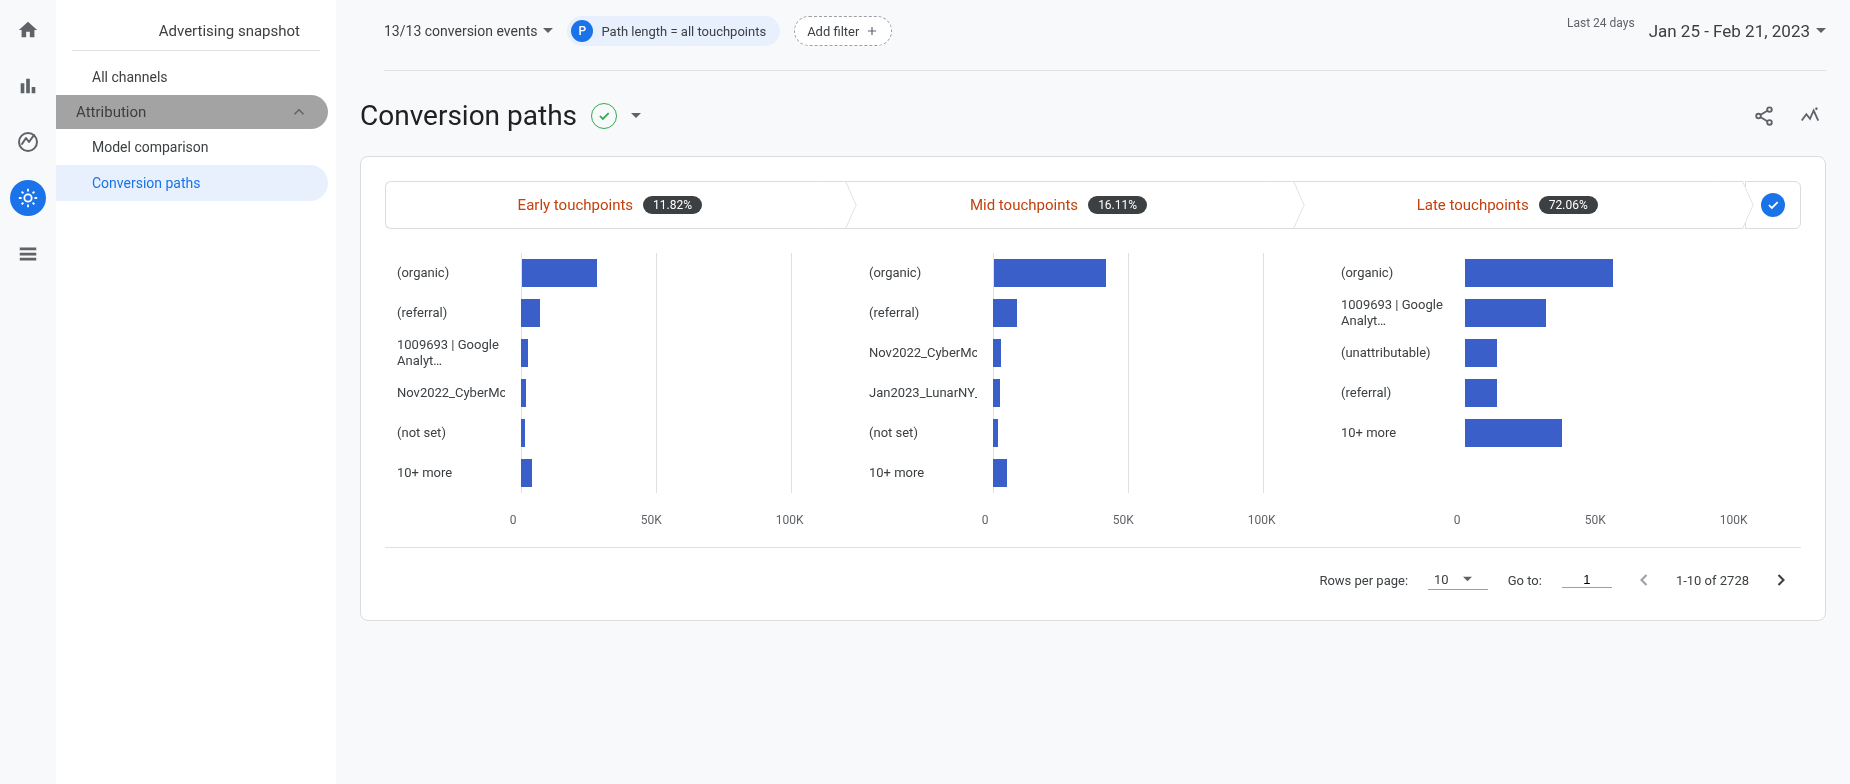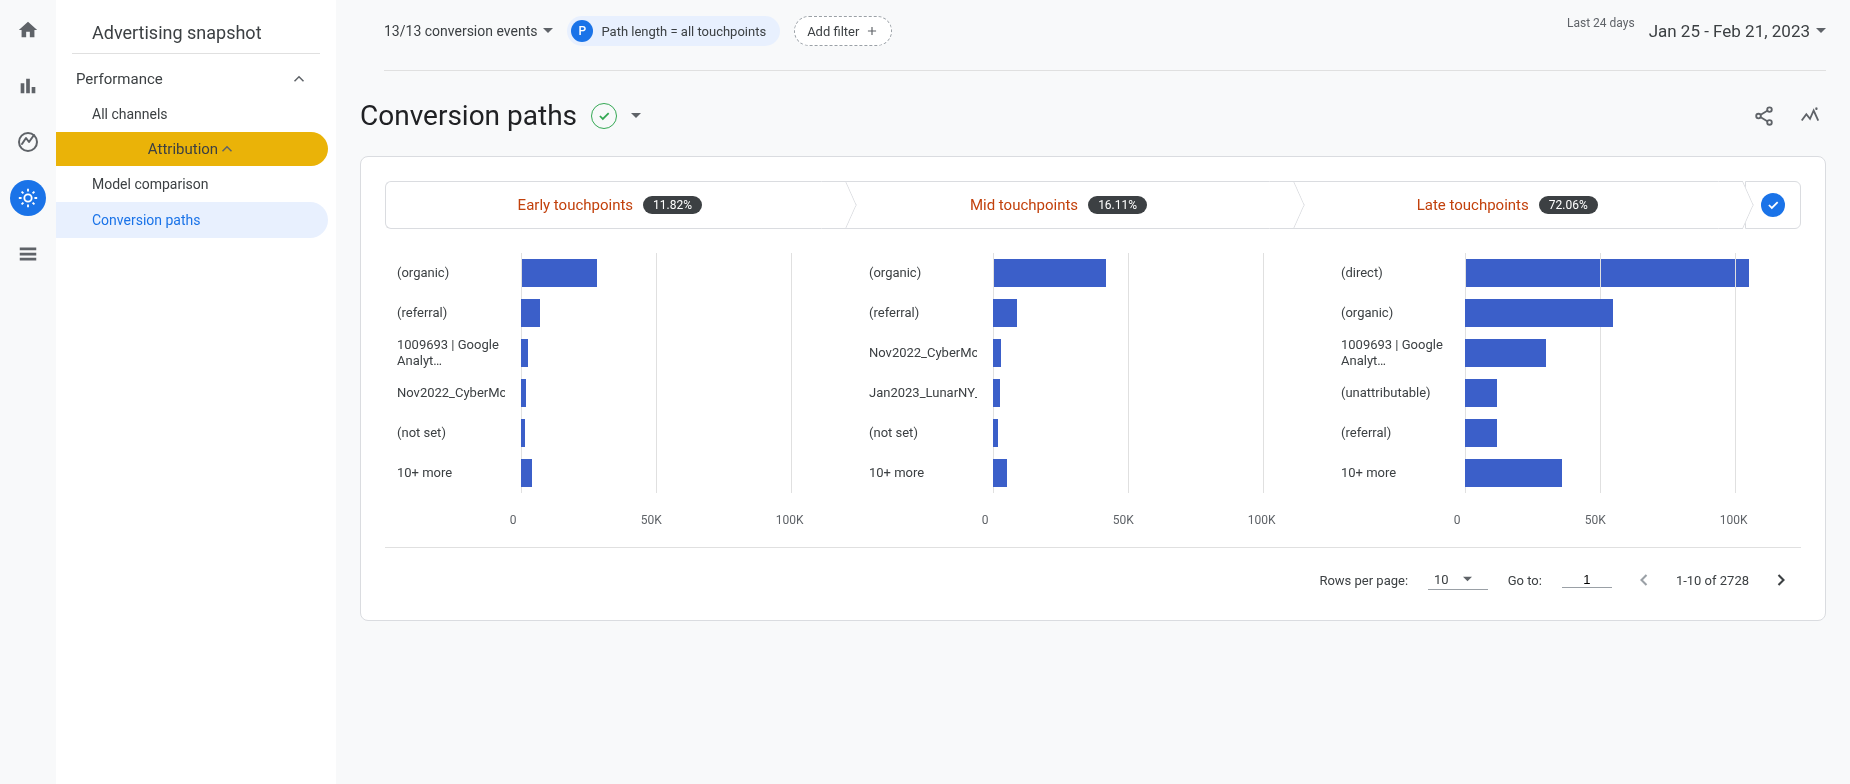--- a/index.html
+++ b/index.html
@@ -6,23 +6,23 @@
 body { font-family: 'Google Sans', Roboto, Arial, sans-serif; background: #f8f9fa; color: #3c4043; font-size: 14px; overflow: hidden; }
 .app { display: flex; height: 784px; width: 1850px; }
 
 
 .rail { width: 56px; background: #f8f9fa; display: flex; flex-direction: column; align-items: center; padding-top: 12px; gap: 20px; }
 .rail-icon { width: 36px; height: 36px; display: flex; align-items: center; justify-content: center; border-radius: 50%; cursor: pointer; color: #5f6368; }
 .rail-icon.active { background: #1a73e8; color: #fff; }
 
 
 .sidebar { width: 280px; background: #fff; padding: 12px 0; border-radius: 0; }
-.side-title { padding: 10px 20px; font-size: 18px; color: #3c4043; border-bottom: 1px solid #e0e0e0; margin: 0 16px 8px 16px; }
+.side-title { padding: 10px 20px; font-size: 15px; color: #3c4043; border-bottom: 1px solid #e0e0e0; margin: 0 16px 8px 16px; text-align: right; }
 .side-section { padding: 8px 20px; font-size: 15px; color: #3c4043; display: flex; justify-content: space-between; align-items: center; cursor: pointer; border-radius: 0 24px 24px 0; margin-right: 8px; }
-.side-section.selected { background: #eab308; justify-content: center; }
+.side-section.selected { background: #a3a3a3; }
 .side-item { padding: 10px 20px 10px 36px; font-size: 14px; color: #3c4043; cursor: pointer; border-radius: 0 24px 24px 0; margin-right: 8px; }
 .side-item.active { background: #e8f0fe; color: #1a73e8; }
 .chev { width: 18px; height: 18px; }
 
 
 .main { flex: 1; padding: 0 24px; overflow: hidden; }
 .topbar { display: flex; gap: 14px; padding: 16px 0 24px 0; border-bottom: 1px solid #e0e0e0; margin-left: 24px; }
 .dropdown-plain { font-size: 14px; color: #3c4043; cursor: pointer; display: inline-flex; align-items: center; gap: 6px; }
 .pill { background: #e8f0fe; border-radius: 16px; padding: 4px 14px 4px 4px; display: inline-flex; align-items: center; gap: 8px; font-size: 13px; color: #3c4043; cursor: pointer; }
 .pill-badge { width: 22px; height: 22px; border-radius: 50%; background: #1a73e8; color: #fff; font-size: 12px; font-weight: 500; display: flex; align-items: center; justify-content: center; }
@@ -104,26 +104,20 @@
     </div>
     <div class="rail-icon">
       <svg width="22" height="22" viewBox="0 0 24 24" fill="currentColor">
           <path d="M3 5h18v3H3zM3 10.5h18v3H3zM3 16h18v3H3z"></path>
         </svg>
     </div>
   </div>
 
   <div class="sidebar">
     <div class="side-title">Advertising snapshot</div>
-    <div class="side-section">
-      <span>Performance</span>
-      <svg class="chev" viewBox="0 0 24 24" fill="none" stroke="#5f6368" stroke-width="2">
-          <path d="M6 15l6-6 6 6"></path>
-        </svg>
-    </div>
     <div class="side-item">All channels</div>
     <div class="side-section selected">
       <span>Attribution</span>
       <svg class="chev" viewBox="0 0 24 24" fill="none" stroke="#5f6368" stroke-width="2">
           <path d="M6 15l6-6 6 6"></path>
         </svg>
     </div>
     <div class="side-item">Model comparison</div>
     <div class="side-item active">Conversion paths</div>
   </div>
@@ -301,29 +295,20 @@
             </div>
             <div class="axis">
               <span style="left: 0%;">0</span>
               <span style="left: 41.6667%;">50K</span>
               <span style="left: 83.3333%;">100K</span>
             </div>
           </div>
           <div class="chart">
             <div class="chart-body">
               <div class="bar-row">
-                <div class="bar-label">(direct)</div>
-                <div class="bar-area">
-                  <div class="grid-line" style="left: 0%; top: 0px; height: 240px;"></div>
-                  <div class="grid-line" style="left: 41.6667%; top: 0px; height: 240px;"></div>
-                  <div class="grid-line" style="left: 83.3333%; top: 0px; height: 240px;"></div>
-                  <div class="bar" style="width: 87.5%;"></div>
-                </div>
-              </div>
-              <div class="bar-row">
                 <div class="bar-label">(organic)</div>
                 <div class="bar-area">
                   <div class="bar" style="width: 45.8333%;"></div>
                 </div>
               </div>
               <div class="bar-row">
                 <div class="bar-label">1009693 | Google Analyt…</div>
                 <div class="bar-area">
                   <div class="bar" style="width: 25%;"></div>
                 </div>

